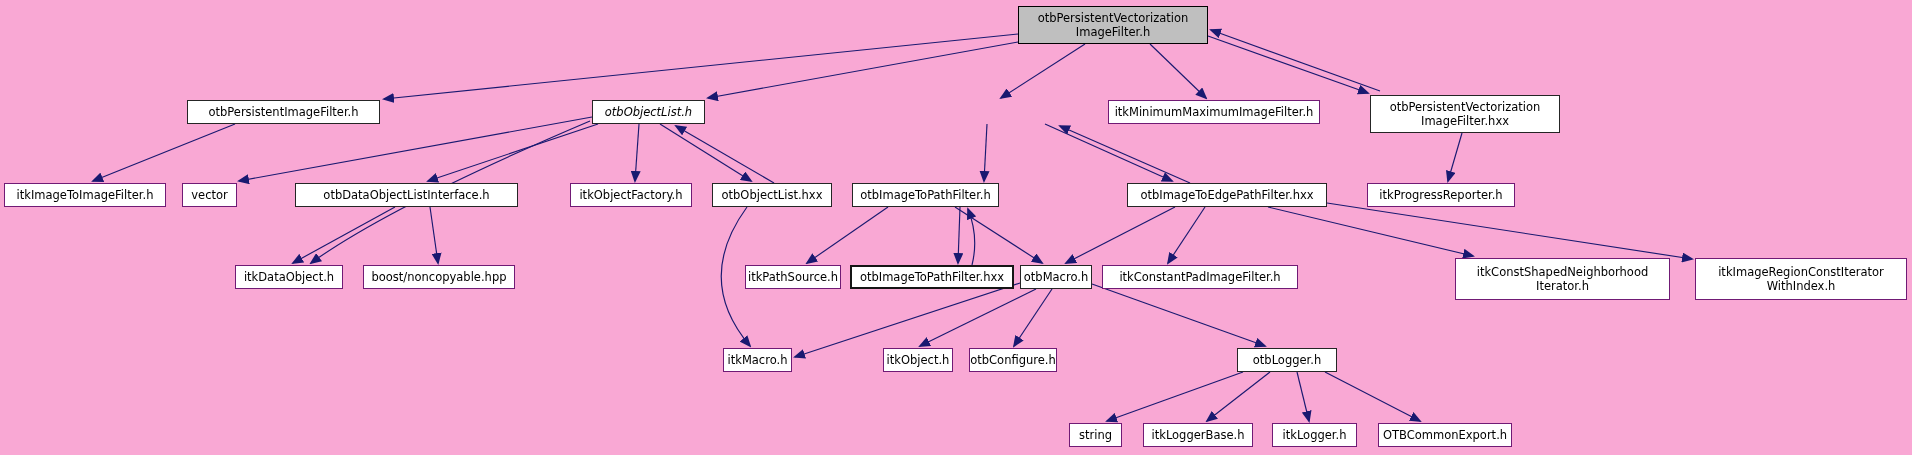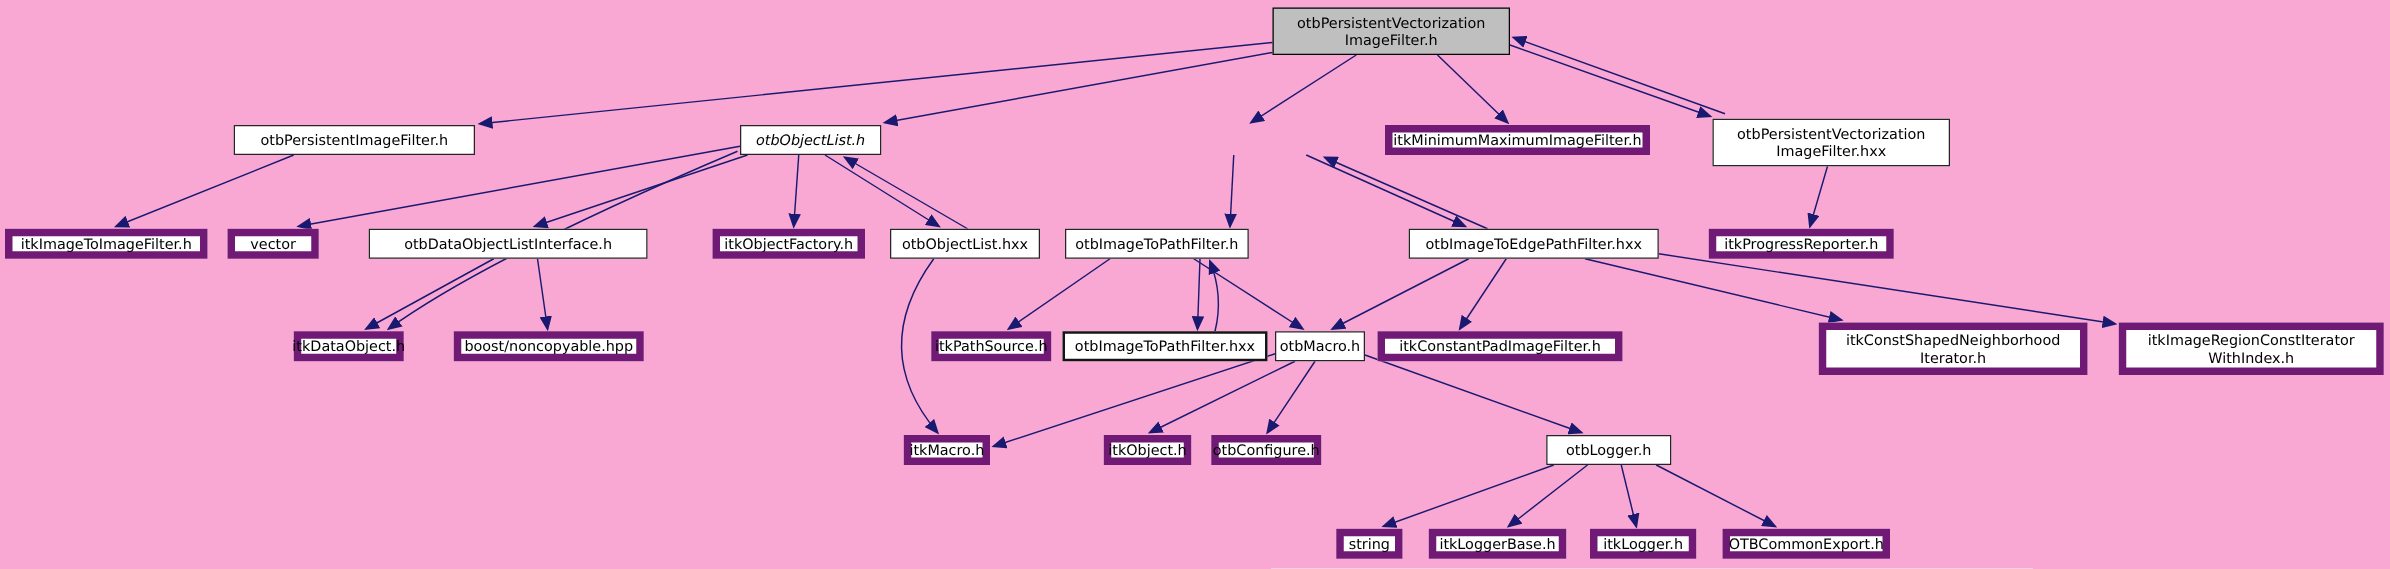--- a/index.html
+++ b/index.html
@@ -17,21 +17,21 @@
     display:flex;align-items:center;justify-content:center;
     text-align:center;
     font-size:11.5px;line-height:1.25;color:#000;
     background:#ffffff;
     white-space:pre-line;
     cursor:default;
   }
   .node.current{background:#bfbfbf;border:1.4px solid #000;}
   .node.doc{border:1.2px solid #252525;}
   .node.docbold{border:2px solid #151515;}
-  .node.ext{border:6px solid #701a75;}
+  .node.ext{border:1px solid #701a75;}
 </style>
 </head>
 <body>
 
 <div id="stage">
     <svg id="edges" width="1912" height="455">
       <defs>
         <marker id="arrow" viewBox="0 0 12 10" markerWidth="12" markerHeight="10" refX="10" refY="5" orient="auto" markerUnits="userSpaceOnUse">
           <path d="M0,0 L12,5 L0,10 z" fill="#191970"></path>
         </marker>
@@ -74,28 +74,28 @@
       <path d="M1462,133 L1448,181" fill="none" stroke="#191970" stroke-width="1.15" marker-end="url(#arrow)"></path>
     </svg>
     <div class="node current" style="left: 1018px; top: 6px; width: 190px; height: 38px;">otbPersistentVectorization
 ImageFilter.h</div>
     <div class="node doc" style="left: 187px; top: 100px; width: 193px; height: 24px;">otbPersistentImageFilter.h</div>
     <div class="node doc" style="left: 592px; top: 100px; width: 113px; height: 24px; font-style: italic;">otbObjectList.h</div>
     <div class="node ext" style="left: 1108px; top: 100px; width: 212px; height: 24px;">itkMinimumMaximumImageFilter.h</div>
     <div class="node doc" style="left: 1370px; top: 95px; width: 190px; height: 38px;">otbPersistentVectorization
 ImageFilter.hxx</div>
     <div class="node ext" style="left: 4px; top: 183px; width: 162px; height: 24px;">itkImageToImageFilter.h</div>
-    <div class="node ext" style="left: 182px; top: 183px; width: 73px; height: 24px;">vector</div>
+    <div class="node ext" style="left: 182px; top: 183px; width: 55px; height: 24px;">vector</div>
     <div class="node doc" style="left: 295px; top: 183px; width: 223px; height: 24px;">otbDataObjectListInterface.h</div>
     <div class="node ext" style="left: 570px; top: 183px; width: 122px; height: 24px;">itkObjectFactory.h</div>
     <div class="node doc" style="left: 712px; top: 183px; width: 120px; height: 24px;">otbObjectList.hxx</div>
     <div class="node doc" style="left: 852px; top: 183px; width: 147px; height: 24px;">otbImageToPathFilter.h</div>
     <div class="node doc" style="left: 1127px; top: 183px; width: 200px; height: 24px;">otbImageToEdgePathFilter.hxx</div>
     <div class="node ext" style="left: 1367px; top: 183px; width: 148px; height: 24px;">itkProgressReporter.h</div>
-    <div class="node ext" style="left: 235px; top: 265px; width: 88px; height: 24px;">itkDataObject.h</div>
+    <div class="node ext" style="left: 235px; top: 265px; width: 108px; height: 24px;">itkDataObject.h</div>
     <div class="node ext" style="left: 363px; top: 265px; width: 152px; height: 24px;">boost/noncopyable.hpp</div>
     <div class="node ext" style="left: 745px; top: 265px; width: 96px; height: 24px;">itkPathSource.h</div>
     <div class="node docbold" style="left: 850px; top: 265px; width: 164px; height: 24px;">otbImageToPathFilter.hxx</div>
     <div class="node doc" style="left: 1020px; top: 265px; width: 72px; height: 24px;">otbMacro.h</div>
     <div class="node ext" style="left: 1102px; top: 265px; width: 196px; height: 24px;">itkConstantPadImageFilter.h</div>
     <div class="node ext" style="left: 1455px; top: 258px; width: 215px; height: 42px;">itkConstShapedNeighborhood
 Iterator.h</div>
     <div class="node ext" style="left: 1695px; top: 258px; width: 212px; height: 42px;">itkImageRegionConstIterator
 WithIndex.h</div>
     <div class="node ext" style="left: 723px; top: 348px; width: 69px; height: 24px;">itkMacro.h</div>

